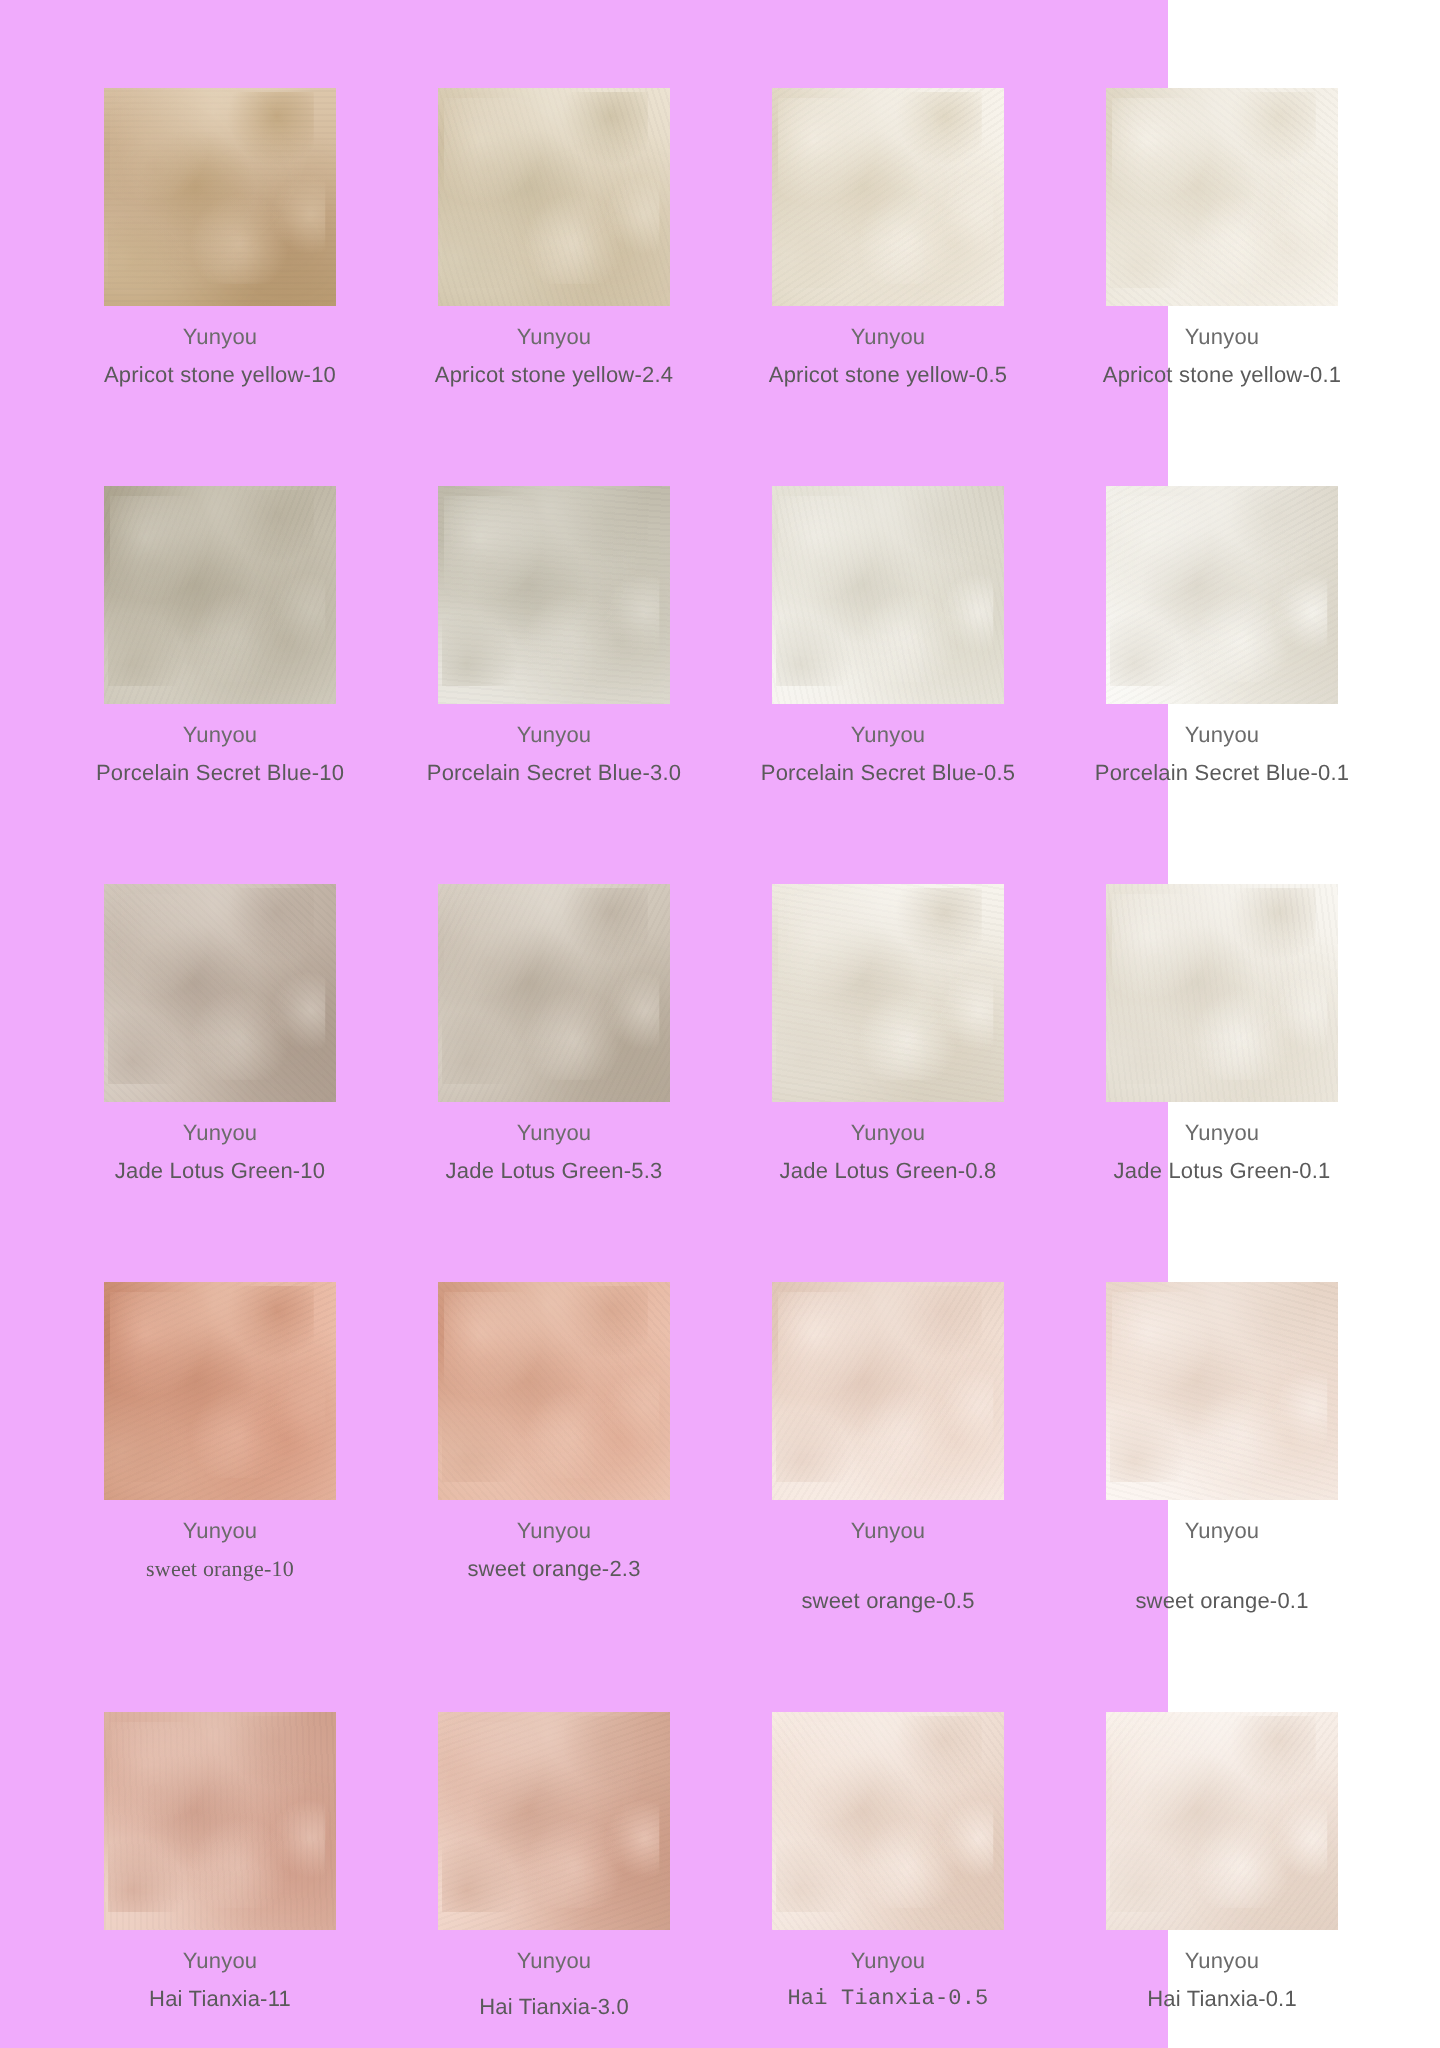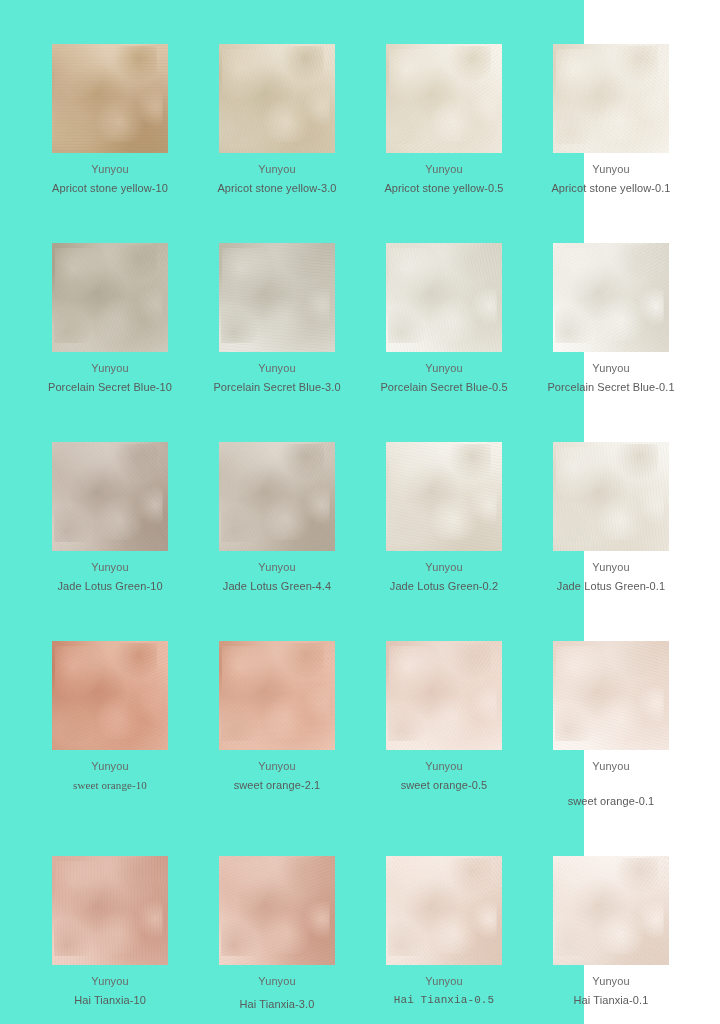--- a/index.html
+++ b/index.html
@@ -10,21 +10,21 @@
   body {
     width: 720px;
     height: 1024px;
     font-family: "Liberation Sans", sans-serif;
     overflow: hidden;
   }
   #sheet {
     position: relative;
     width: 584px;
     height: 1024px;
-    background: #5eead4;
+    background: #f0abfc;
   }
   .grid {
     position: absolute;
     left: 52px;
     top: 44px;
     width: 616px;
     display: grid;
     grid-template-columns: repeat(4, 116px);
     column-gap: 51px;
     row-gap: 45px;
@@ -78,21 +78,21 @@
         </div>
         <div class="caption cap-brand">Yunyou</div>
         <div class="caption cap-name" style="margin-top: 0px;">Apricot stone yellow-10</div>
       </div>
       <div class="cell">
         <div class="swatch" style="background-color: rgb(218, 205, 180); background-image: radial-gradient(circle at 22% 28%, rgb(236, 227, 210) 0%, rgba(255, 255, 255, 0) 38%), radial-gradient(circle at 74% 18%, rgb(202, 189, 160) 0%, rgba(255, 255, 255, 0) 32%), radial-gradient(circle at 60% 72%, rgb(236, 227, 210) 0%, rgba(255, 255, 255, 0) 36%), radial-gradient(circle at 18% 82%, rgb(202, 189, 160) 0%, rgba(255, 255, 255, 0) 34%), radial-gradient(circle at 88% 60%, rgb(236, 227, 210) 0%, rgba(255, 255, 255, 0) 30%), radial-gradient(circle at 42% 48%, rgb(202, 189, 160) 0%, rgba(255, 255, 255, 0) 42%), linear-gradient(37deg, rgb(202, 189, 160) 0%, rgb(218, 205, 180) 45%, rgb(236, 227, 210) 100%); background-size: 70% 70%, 62% 62%, 66% 66%, 58% 58%, 54% 54%, 80% 80%, 100% 100%; background-position: 10% 15%, 75% 5%, 55% 70%, 5% 80%, 90% 55%, 30% 35%, 0px 0px;">
           <div class="grain" style="background-image: radial-gradient(at 30% 40%, rgba(202, 189, 160, 0.4) 0%, rgba(255, 255, 255, 0) 45%), radial-gradient(at 70% 65%, rgba(202, 189, 160, 0.333) 0%, rgba(255, 255, 255, 0) 40%), repeating-linear-gradient(73deg, rgba(0, 0, 0, 0.024) 0px, rgba(0, 0, 0, 0.024) 1px, rgba(255, 255, 255, 0) 1px, rgba(255, 255, 255, 0) 3px);"></div>
           <div class="grain2" style="background-image: radial-gradient(at 48% 22%, rgba(236, 227, 210, 0.667) 0%, rgba(0, 0, 0, 0) 42%), radial-gradient(at 20% 70%, rgba(236, 227, 210, 0.533) 0%, rgba(0, 0, 0, 0) 38%);"></div>
         </div>
         <div class="caption cap-brand">Yunyou</div>
-        <div class="caption cap-name" style="margin-top: 0px;">Apricot stone yellow-3.0</div>
+        <div class="caption cap-name" style="margin-top: 0px;">Apricot stone yellow-2.4</div>
       </div>
       <div class="cell">
         <div class="swatch" style="background-color: rgb(236, 229, 215); background-image: radial-gradient(circle at 22% 28%, rgb(248, 244, 236) 0%, rgba(255, 255, 255, 0) 38%), radial-gradient(circle at 74% 18%, rgb(221, 211, 189) 0%, rgba(255, 255, 255, 0) 32%), radial-gradient(circle at 60% 72%, rgb(248, 244, 236) 0%, rgba(255, 255, 255, 0) 36%), radial-gradient(circle at 18% 82%, rgb(221, 211, 189) 0%, rgba(255, 255, 255, 0) 34%), radial-gradient(circle at 88% 60%, rgb(248, 244, 236) 0%, rgba(255, 255, 255, 0) 30%), radial-gradient(circle at 42% 48%, rgb(221, 211, 189) 0%, rgba(255, 255, 255, 0) 42%), linear-gradient(74deg, rgb(221, 211, 189) 0%, rgb(236, 229, 215) 45%, rgb(248, 244, 236) 100%); background-size: 70% 70%, 62% 62%, 66% 66%, 58% 58%, 54% 54%, 80% 80%, 100% 100%; background-position: 10% 15%, 75% 5%, 55% 70%, 5% 80%, 90% 55%, 30% 35%, 0px 0px;">
           <div class="grain" style="background-image: radial-gradient(at 30% 40%, rgba(221, 211, 189, 0.4) 0%, rgba(255, 255, 255, 0) 45%), radial-gradient(at 70% 65%, rgba(221, 211, 189, 0.333) 0%, rgba(255, 255, 255, 0) 40%), repeating-linear-gradient(146deg, rgba(0, 0, 0, 0.024) 0px, rgba(0, 0, 0, 0.024) 1px, rgba(255, 255, 255, 0) 1px, rgba(255, 255, 255, 0) 3px);"></div>
           <div class="grain2" style="background-image: radial-gradient(at 48% 22%, rgba(248, 244, 236, 0.667) 0%, rgba(0, 0, 0, 0) 42%), radial-gradient(at 20% 70%, rgba(248, 244, 236, 0.533) 0%, rgba(0, 0, 0, 0) 38%);"></div>
         </div>
         <div class="caption cap-brand">Yunyou</div>
         <div class="caption cap-name" style="margin-top: 0px;">Apricot stone yellow-0.5</div>
       </div>
       <div class="cell">
@@ -142,29 +142,29 @@
         </div>
         <div class="caption cap-brand">Yunyou</div>
         <div class="caption cap-name" style="margin-top: 0px; text-align: right;">Jade Lotus Green-10</div>
       </div>
       <div class="cell">
         <div class="swatch" style="background-color: rgb(203, 193, 179); background-image: radial-gradient(circle at 22% 28%, rgb(222, 214, 203) 0%, rgba(255, 255, 255, 0) 38%), radial-gradient(circle at 74% 18%, rgb(185, 173, 157) 0%, rgba(255, 255, 255, 0) 32%), radial-gradient(circle at 60% 72%, rgb(222, 214, 203) 0%, rgba(255, 255, 255, 0) 36%), radial-gradient(circle at 18% 82%, rgb(185, 173, 157) 0%, rgba(255, 255, 255, 0) 34%), radial-gradient(circle at 88% 60%, rgb(222, 214, 203) 0%, rgba(255, 255, 255, 0) 30%), radial-gradient(circle at 42% 48%, rgb(185, 173, 157) 0%, rgba(255, 255, 255, 0) 42%), linear-gradient(333deg, rgb(185, 173, 157) 0%, rgb(203, 193, 179) 45%, rgb(222, 214, 203) 100%); background-size: 70% 70%, 62% 62%, 66% 66%, 58% 58%, 54% 54%, 80% 80%, 100% 100%; background-position: 10% 15%, 75% 5%, 55% 70%, 5% 80%, 90% 55%, 30% 35%, 0px 0px;">
           <div class="grain" style="background-image: radial-gradient(at 30% 40%, rgba(185, 173, 157, 0.4) 0%, rgba(255, 255, 255, 0) 45%), radial-gradient(at 70% 65%, rgba(185, 173, 157, 0.333) 0%, rgba(255, 255, 255, 0) 40%), repeating-linear-gradient(297deg, rgba(0, 0, 0, 0.024) 0px, rgba(0, 0, 0, 0.024) 1px, rgba(255, 255, 255, 0) 1px, rgba(255, 255, 255, 0) 3px);"></div>
           <div class="grain2" style="background-image: radial-gradient(at 48% 22%, rgba(222, 214, 203, 0.667) 0%, rgba(0, 0, 0, 0) 42%), radial-gradient(at 20% 70%, rgba(222, 214, 203, 0.533) 0%, rgba(0, 0, 0, 0) 38%);"></div>
         </div>
         <div class="caption cap-brand">Yunyou</div>
-        <div class="caption cap-name" style="margin-top: 0px;">Jade Lotus Green-4.4</div>
+        <div class="caption cap-name" style="margin-top: 0px;">Jade Lotus Green-5.3</div>
       </div>
       <div class="cell">
         <div class="swatch" style="background-color: rgb(233, 227, 215); background-image: radial-gradient(circle at 22% 28%, rgb(247, 244, 237) 0%, rgba(255, 255, 255, 0) 38%), radial-gradient(circle at 74% 18%, rgb(217, 209, 193) 0%, rgba(255, 255, 255, 0) 32%), radial-gradient(circle at 60% 72%, rgb(247, 244, 237) 0%, rgba(255, 255, 255, 0) 36%), radial-gradient(circle at 18% 82%, rgb(217, 209, 193) 0%, rgba(255, 255, 255, 0) 34%), radial-gradient(circle at 88% 60%, rgb(247, 244, 237) 0%, rgba(255, 255, 255, 0) 30%), radial-gradient(circle at 42% 48%, rgb(217, 209, 193) 0%, rgba(255, 255, 255, 0) 42%), linear-gradient(10deg, rgb(217, 209, 193) 0%, rgb(233, 227, 215) 45%, rgb(247, 244, 237) 100%); background-size: 70% 70%, 62% 62%, 66% 66%, 58% 58%, 54% 54%, 80% 80%, 100% 100%; background-position: 10% 15%, 75% 5%, 55% 70%, 5% 80%, 90% 55%, 30% 35%, 0px 0px;">
           <div class="grain" style="background-image: radial-gradient(at 30% 40%, rgba(217, 209, 193, 0.4) 0%, rgba(255, 255, 255, 0) 45%), radial-gradient(at 70% 65%, rgba(217, 209, 193, 0.333) 0%, rgba(255, 255, 255, 0) 40%), repeating-linear-gradient(10deg, rgba(0, 0, 0, 0.024) 0px, rgba(0, 0, 0, 0.024) 1px, rgba(255, 255, 255, 0) 1px, rgba(255, 255, 255, 0) 3px);"></div>
           <div class="grain2" style="background-image: radial-gradient(at 48% 22%, rgba(247, 244, 237, 0.667) 0%, rgba(0, 0, 0, 0) 42%), radial-gradient(at 20% 70%, rgba(247, 244, 237, 0.533) 0%, rgba(0, 0, 0, 0) 38%);"></div>
         </div>
         <div class="caption cap-brand">Yunyou</div>
-        <div class="caption cap-name" style="margin-top: 0px;">Jade Lotus Green-0.2</div>
+        <div class="caption cap-name" style="margin-top: 0px;">Jade Lotus Green-0.8</div>
       </div>
       <div class="cell">
         <div class="swatch" style="background-color: rgb(236, 231, 220); background-image: radial-gradient(circle at 22% 28%, rgb(249, 247, 242) 0%, rgba(255, 255, 255, 0) 38%), radial-gradient(circle at 74% 18%, rgb(220, 213, 198) 0%, rgba(255, 255, 255, 0) 32%), radial-gradient(circle at 60% 72%, rgb(249, 247, 242) 0%, rgba(255, 255, 255, 0) 36%), radial-gradient(circle at 18% 82%, rgb(220, 213, 198) 0%, rgba(255, 255, 255, 0) 34%), radial-gradient(circle at 88% 60%, rgb(249, 247, 242) 0%, rgba(255, 255, 255, 0) 30%), radial-gradient(circle at 42% 48%, rgb(220, 213, 198) 0%, rgba(255, 255, 255, 0) 42%), linear-gradient(47deg, rgb(220, 213, 198) 0%, rgb(236, 231, 220) 45%, rgb(249, 247, 242) 100%); background-size: 70% 70%, 62% 62%, 66% 66%, 58% 58%, 54% 54%, 80% 80%, 100% 100%; background-position: 10% 15%, 75% 5%, 55% 70%, 5% 80%, 90% 55%, 30% 35%, 0px 0px;">
           <div class="grain" style="background-image: radial-gradient(at 30% 40%, rgba(220, 213, 198, 0.4) 0%, rgba(255, 255, 255, 0) 45%), radial-gradient(at 70% 65%, rgba(220, 213, 198, 0.333) 0%, rgba(255, 255, 255, 0) 40%), repeating-linear-gradient(83deg, rgba(0, 0, 0, 0.024) 0px, rgba(0, 0, 0, 0.024) 1px, rgba(255, 255, 255, 0) 1px, rgba(255, 255, 255, 0) 3px);"></div>
           <div class="grain2" style="background-image: radial-gradient(at 48% 22%, rgba(249, 247, 242, 0.667) 0%, rgba(0, 0, 0, 0) 42%), radial-gradient(at 20% 70%, rgba(249, 247, 242, 0.533) 0%, rgba(0, 0, 0, 0) 38%);"></div>
         </div>
         <div class="caption cap-brand">Yunyou</div>
         <div class="caption cap-name" style="margin-top: 0px;">Jade Lotus Green-0.1</div>
       </div>
       <div class="cell">
@@ -174,45 +174,45 @@
         </div>
         <div class="caption cap-brand">Yunyou</div>
         <div class="caption cap-name" style="margin-top: 0px; font-family: Liberation Serif, serif;">sweet orange-10</div>
       </div>
       <div class="cell">
         <div class="swatch" style="background-color: rgb(228, 180, 158); background-image: radial-gradient(circle at 22% 28%, rgb(241, 205, 187) 0%, rgba(255, 255, 255, 0) 38%), radial-gradient(circle at 74% 18%, rgb(213, 161, 136) 0%, rgba(255, 255, 255, 0) 32%), radial-gradient(circle at 60% 72%, rgb(241, 205, 187) 0%, rgba(255, 255, 255, 0) 36%), radial-gradient(circle at 18% 82%, rgb(213, 161, 136) 0%, rgba(255, 255, 255, 0) 34%), radial-gradient(circle at 88% 60%, rgb(241, 205, 187) 0%, rgba(255, 255, 255, 0) 30%), radial-gradient(circle at 42% 48%, rgb(213, 161, 136) 0%, rgba(255, 255, 255, 0) 42%), linear-gradient(121deg, rgb(213, 161, 136) 0%, rgb(228, 180, 158) 45%, rgb(241, 205, 187) 100%); background-size: 70% 70%, 62% 62%, 66% 66%, 58% 58%, 54% 54%, 80% 80%, 100% 100%; background-position: 10% 15%, 75% 5%, 55% 70%, 5% 80%, 90% 55%, 30% 35%, 0px 0px;">
           <div class="grain" style="background-image: radial-gradient(at 30% 40%, rgba(213, 161, 136, 0.4) 0%, rgba(255, 255, 255, 0) 45%), radial-gradient(at 70% 65%, rgba(213, 161, 136, 0.333) 0%, rgba(255, 255, 255, 0) 40%), repeating-linear-gradient(229deg, rgba(0, 0, 0, 0.024) 0px, rgba(0, 0, 0, 0.024) 1px, rgba(255, 255, 255, 0) 1px, rgba(255, 255, 255, 0) 3px);"></div>
           <div class="grain2" style="background-image: radial-gradient(at 48% 22%, rgba(241, 205, 187, 0.667) 0%, rgba(0, 0, 0, 0) 42%), radial-gradient(at 20% 70%, rgba(241, 205, 187, 0.533) 0%, rgba(0, 0, 0, 0) 38%);"></div>
         </div>
         <div class="caption cap-brand">Yunyou</div>
-        <div class="caption cap-name" style="margin-top: 0px;">sweet orange-2.1</div>
+        <div class="caption cap-name" style="margin-top: 0px;">sweet orange-2.3</div>
       </div>
       <div class="cell">
         <div class="swatch" style="background-color: rgb(240, 221, 209); background-image: radial-gradient(circle at 22% 28%, rgb(250, 239, 232) 0%, rgba(255, 255, 255, 0) 38%), radial-gradient(circle at 74% 18%, rgb(227, 202, 187) 0%, rgba(255, 255, 255, 0) 32%), radial-gradient(circle at 60% 72%, rgb(250, 239, 232) 0%, rgba(255, 255, 255, 0) 36%), radial-gradient(circle at 18% 82%, rgb(227, 202, 187) 0%, rgba(255, 255, 255, 0) 34%), radial-gradient(circle at 88% 60%, rgb(250, 239, 232) 0%, rgba(255, 255, 255, 0) 30%), radial-gradient(circle at 42% 48%, rgb(227, 202, 187) 0%, rgba(255, 255, 255, 0) 42%), linear-gradient(158deg, rgb(227, 202, 187) 0%, rgb(240, 221, 209) 45%, rgb(250, 239, 232) 100%); background-size: 70% 70%, 62% 62%, 66% 66%, 58% 58%, 54% 54%, 80% 80%, 100% 100%; background-position: 10% 15%, 75% 5%, 55% 70%, 5% 80%, 90% 55%, 30% 35%, 0px 0px;">
           <div class="grain" style="background-image: radial-gradient(at 30% 40%, rgba(227, 202, 187, 0.4) 0%, rgba(255, 255, 255, 0) 45%), radial-gradient(at 70% 65%, rgba(227, 202, 187, 0.333) 0%, rgba(255, 255, 255, 0) 40%), repeating-linear-gradient(302deg, rgba(0, 0, 0, 0.024) 0px, rgba(0, 0, 0, 0.024) 1px, rgba(255, 255, 255, 0) 1px, rgba(255, 255, 255, 0) 3px);"></div>
           <div class="grain2" style="background-image: radial-gradient(at 48% 22%, rgba(250, 239, 232, 0.667) 0%, rgba(0, 0, 0, 0) 42%), radial-gradient(at 20% 70%, rgba(250, 239, 232, 0.533) 0%, rgba(0, 0, 0, 0) 38%);"></div>
         </div>
         <div class="caption cap-brand">Yunyou</div>
-        <div class="caption cap-name" style="margin-top: 0px;">sweet orange-0.5</div>
+        <div class="caption cap-name" style="margin-top: 16px;">sweet orange-0.5</div>
       </div>
       <div class="cell">
         <div class="swatch" style="background-color: rgb(242, 227, 217); background-image: radial-gradient(circle at 22% 28%, rgb(251, 244, 239) 0%, rgba(255, 255, 255, 0) 38%), radial-gradient(circle at 74% 18%, rgb(230, 211, 197) 0%, rgba(255, 255, 255, 0) 32%), radial-gradient(circle at 60% 72%, rgb(251, 244, 239) 0%, rgba(255, 255, 255, 0) 36%), radial-gradient(circle at 18% 82%, rgb(230, 211, 197) 0%, rgba(255, 255, 255, 0) 34%), radial-gradient(circle at 88% 60%, rgb(251, 244, 239) 0%, rgba(255, 255, 255, 0) 30%), radial-gradient(circle at 42% 48%, rgb(230, 211, 197) 0%, rgba(255, 255, 255, 0) 42%), linear-gradient(195deg, rgb(230, 211, 197) 0%, rgb(242, 227, 217) 45%, rgb(251, 244, 239) 100%); background-size: 70% 70%, 62% 62%, 66% 66%, 58% 58%, 54% 54%, 80% 80%, 100% 100%; background-position: 10% 15%, 75% 5%, 55% 70%, 5% 80%, 90% 55%, 30% 35%, 0px 0px;">
           <div class="grain" style="background-image: radial-gradient(at 30% 40%, rgba(230, 211, 197, 0.4) 0%, rgba(255, 255, 255, 0) 45%), radial-gradient(at 70% 65%, rgba(230, 211, 197, 0.333) 0%, rgba(255, 255, 255, 0) 40%), repeating-linear-gradient(15deg, rgba(0, 0, 0, 0.024) 0px, rgba(0, 0, 0, 0.024) 1px, rgba(255, 255, 255, 0) 1px, rgba(255, 255, 255, 0) 3px);"></div>
           <div class="grain2" style="background-image: radial-gradient(at 48% 22%, rgba(251, 244, 239, 0.667) 0%, rgba(0, 0, 0, 0) 42%), radial-gradient(at 20% 70%, rgba(251, 244, 239, 0.533) 0%, rgba(0, 0, 0, 0) 38%);"></div>
         </div>
         <div class="caption cap-brand">Yunyou</div>
         <div class="caption cap-name" style="margin-top: 16px;">sweet orange-0.1</div>
       </div>
       <div class="cell">
         <div class="swatch" style="background-color: rgb(222, 179, 162); background-image: radial-gradient(circle at 22% 28%, rgb(235, 203, 189) 0%, rgba(255, 255, 255, 0) 38%), radial-gradient(circle at 74% 18%, rgb(207, 159, 140) 0%, rgba(255, 255, 255, 0) 32%), radial-gradient(circle at 60% 72%, rgb(235, 203, 189) 0%, rgba(255, 255, 255, 0) 36%), radial-gradient(circle at 18% 82%, rgb(207, 159, 140) 0%, rgba(255, 255, 255, 0) 34%), radial-gradient(circle at 88% 60%, rgb(235, 203, 189) 0%, rgba(255, 255, 255, 0) 30%), radial-gradient(circle at 42% 48%, rgb(207, 159, 140) 0%, rgba(255, 255, 255, 0) 42%), linear-gradient(232deg, rgb(207, 159, 140) 0%, rgb(222, 179, 162) 45%, rgb(235, 203, 189) 100%); background-size: 70% 70%, 62% 62%, 66% 66%, 58% 58%, 54% 54%, 80% 80%, 100% 100%; background-position: 10% 15%, 75% 5%, 55% 70%, 5% 80%, 90% 55%, 30% 35%, 0px 0px;">
           <div class="grain" style="background-image: radial-gradient(at 30% 40%, rgba(207, 159, 140, 0.4) 0%, rgba(255, 255, 255, 0) 45%), radial-gradient(at 70% 65%, rgba(207, 159, 140, 0.333) 0%, rgba(255, 255, 255, 0) 40%), repeating-linear-gradient(88deg, rgba(0, 0, 0, 0.024) 0px, rgba(0, 0, 0, 0.024) 1px, rgba(255, 255, 255, 0) 1px, rgba(255, 255, 255, 0) 3px);"></div>
           <div class="grain2" style="background-image: radial-gradient(at 48% 22%, rgba(235, 203, 189, 0.667) 0%, rgba(0, 0, 0, 0) 42%), radial-gradient(at 20% 70%, rgba(235, 203, 189, 0.533) 0%, rgba(0, 0, 0, 0) 38%);"></div>
         </div>
         <div class="caption cap-brand">Yunyou</div>
-        <div class="caption cap-name" style="margin-top: 0px;">Hai Tianxia-10</div>
+        <div class="caption cap-name" style="margin-top: 0px;">Hai Tianxia-11</div>
       </div>
       <div class="cell">
         <div class="swatch" style="background-color: rgb(224, 184, 167); background-image: radial-gradient(circle at 22% 28%, rgb(238, 207, 193) 0%, rgba(255, 255, 255, 0) 38%), radial-gradient(circle at 74% 18%, rgb(210, 166, 146) 0%, rgba(255, 255, 255, 0) 32%), radial-gradient(circle at 60% 72%, rgb(238, 207, 193) 0%, rgba(255, 255, 255, 0) 36%), radial-gradient(circle at 18% 82%, rgb(210, 166, 146) 0%, rgba(255, 255, 255, 0) 34%), radial-gradient(circle at 88% 60%, rgb(238, 207, 193) 0%, rgba(255, 255, 255, 0) 30%), radial-gradient(circle at 42% 48%, rgb(210, 166, 146) 0%, rgba(255, 255, 255, 0) 42%), linear-gradient(269deg, rgb(210, 166, 146) 0%, rgb(224, 184, 167) 45%, rgb(238, 207, 193) 100%); background-size: 70% 70%, 62% 62%, 66% 66%, 58% 58%, 54% 54%, 80% 80%, 100% 100%; background-position: 10% 15%, 75% 5%, 55% 70%, 5% 80%, 90% 55%, 30% 35%, 0px 0px;">
           <div class="grain" style="background-image: radial-gradient(at 30% 40%, rgba(210, 166, 146, 0.4) 0%, rgba(255, 255, 255, 0) 45%), radial-gradient(at 70% 65%, rgba(210, 166, 146, 0.333) 0%, rgba(255, 255, 255, 0) 40%), repeating-linear-gradient(161deg, rgba(0, 0, 0, 0.024) 0px, rgba(0, 0, 0, 0.024) 1px, rgba(255, 255, 255, 0) 1px, rgba(255, 255, 255, 0) 3px);"></div>
           <div class="grain2" style="background-image: radial-gradient(at 48% 22%, rgba(238, 207, 193, 0.667) 0%, rgba(0, 0, 0, 0) 42%), radial-gradient(at 20% 70%, rgba(238, 207, 193, 0.533) 0%, rgba(0, 0, 0, 0) 38%);"></div>
         </div>
         <div class="caption cap-brand">Yunyou</div>
         <div class="caption cap-name" style="margin-top: 4px;">Hai Tianxia-3.0</div>
       </div>
       <div class="cell">

